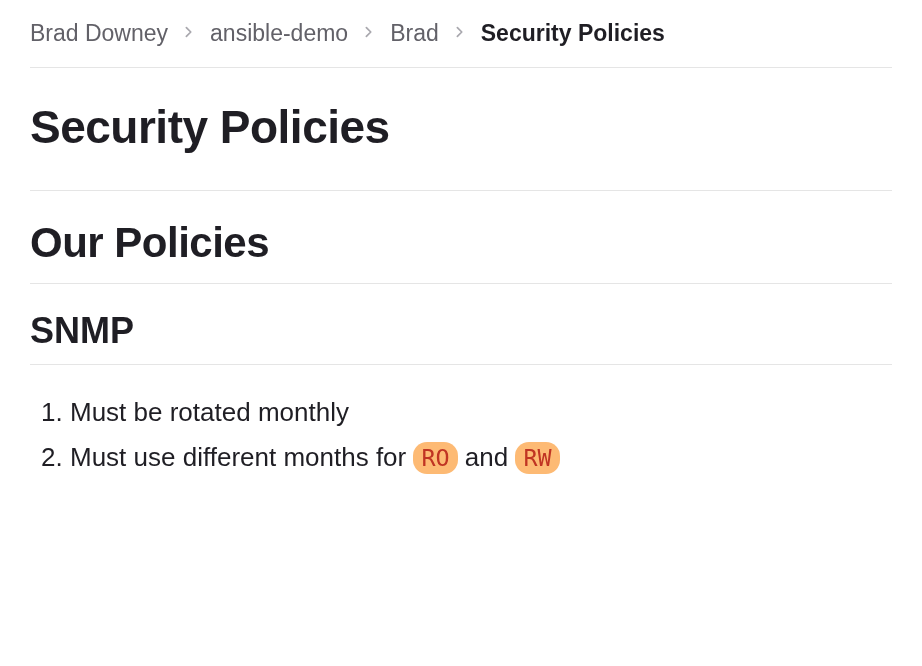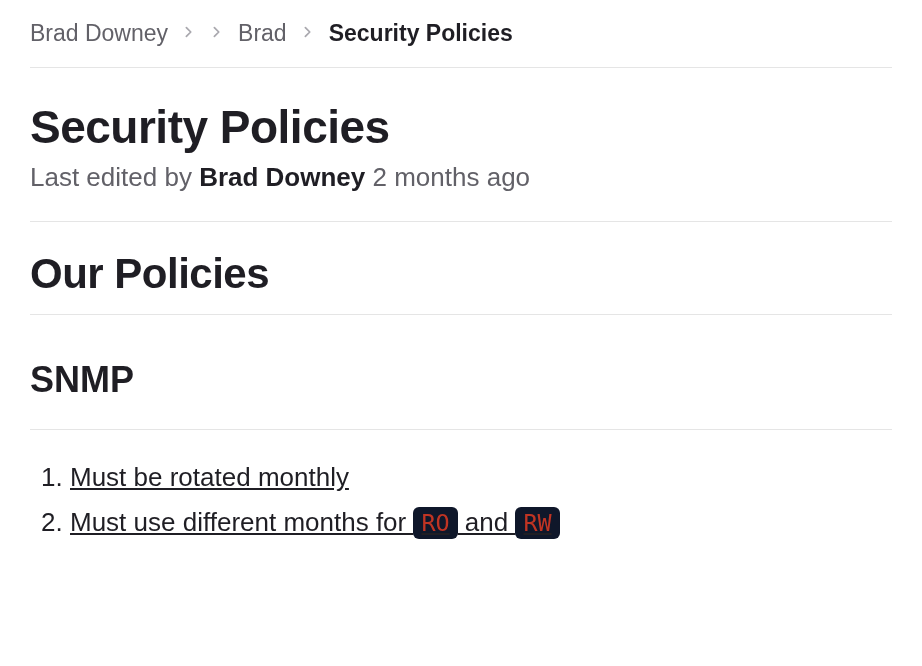--- a/index.html
+++ b/index.html
@@ -55,79 +55,76 @@
     .meta-line .author {
       font-weight: 700;
       color: #1f1e24;
     }
     .section-h1 {
       font-size: 42px;
       font-weight: 700;
       color: #1f1e24;
       padding-bottom: 16px;
       border-bottom: 1px solid #e5e5e5;
-      margin-bottom: 44px;
+      margin-bottom: 26px;
       letter-spacing: -0.5px;
     }
     .section-h2 {
       font-size: 36px;
       font-weight: 700;
       color: #1f1e24;
-      padding-bottom: 28px;
+      padding-bottom: 12px;
       border-bottom: 1px solid #e5e5e5;
       margin-bottom: 28px;
     }
     ol.policy-list {
       padding-left: 40px;
       font-size: 26px;
       color: #1f1e24;
     }
     ol.policy-list li {
       margin-bottom: 6px;
       line-height: 1.5;
-      text-decoration: underline;
     }
     code.inline {
-      background: #0f172a;
+      background: #fdba74;
       color: #c03423;
       font-family: ui-monospace, SFMono-Regular, "SF Mono", Menlo, Consolas, monospace;
       font-size: 0.9em;
       padding: 2px 8px;
-      border-radius: 6px;
+      border-radius: 14px;
     }
   </style>
 </head>
 <body>
 
 <nav class="breadcrumb">
   <span class="crumb-link">Brad Downey</span>
   <span class="sep">
     <svg width="14" height="14" viewBox="0 0 16 16" fill="none">
         <path d="M5 3l5 5-5 5" stroke="#a9a8ae" stroke-width="2" stroke-linecap="round" stroke-linejoin="round"></path>
       </svg>
   </span>
+  <span class="crumb-link">ansible-demo</span>
   <span class="sep">
     <svg width="14" height="14" viewBox="0 0 16 16" fill="none">
         <path d="M5 3l5 5-5 5" stroke="#a9a8ae" stroke-width="2" stroke-linecap="round" stroke-linejoin="round"></path>
       </svg>
   </span>
   <span class="crumb-link">Brad</span>
   <span class="sep">
     <svg width="14" height="14" viewBox="0 0 16 16" fill="none">
         <path d="M5 3l5 5-5 5" stroke="#a9a8ae" stroke-width="2" stroke-linecap="round" stroke-linejoin="round"></path>
       </svg>
   </span>
   <span class="crumb-current">Security Policies</span>
 </nav>
 
 <div class="page-header">
   <h1 class="page-title">Security Policies</h1>
-  <div class="meta-line">
-    <span>Last edited by </span><span class="author">Brad Downey</span><span> 2 months ago</span>
-  </div>
 </div>
 
 <h1 class="section-h1">Our Policies</h1>
 
 <h2 class="section-h2">SNMP</h2>
 
 <ol class="policy-list">
   <li>Must be rotated monthly</li>
   <li>
     <span>Must use different months for </span><code class="inline">RO</code><span> and </span><code class="inline">RW</code>

